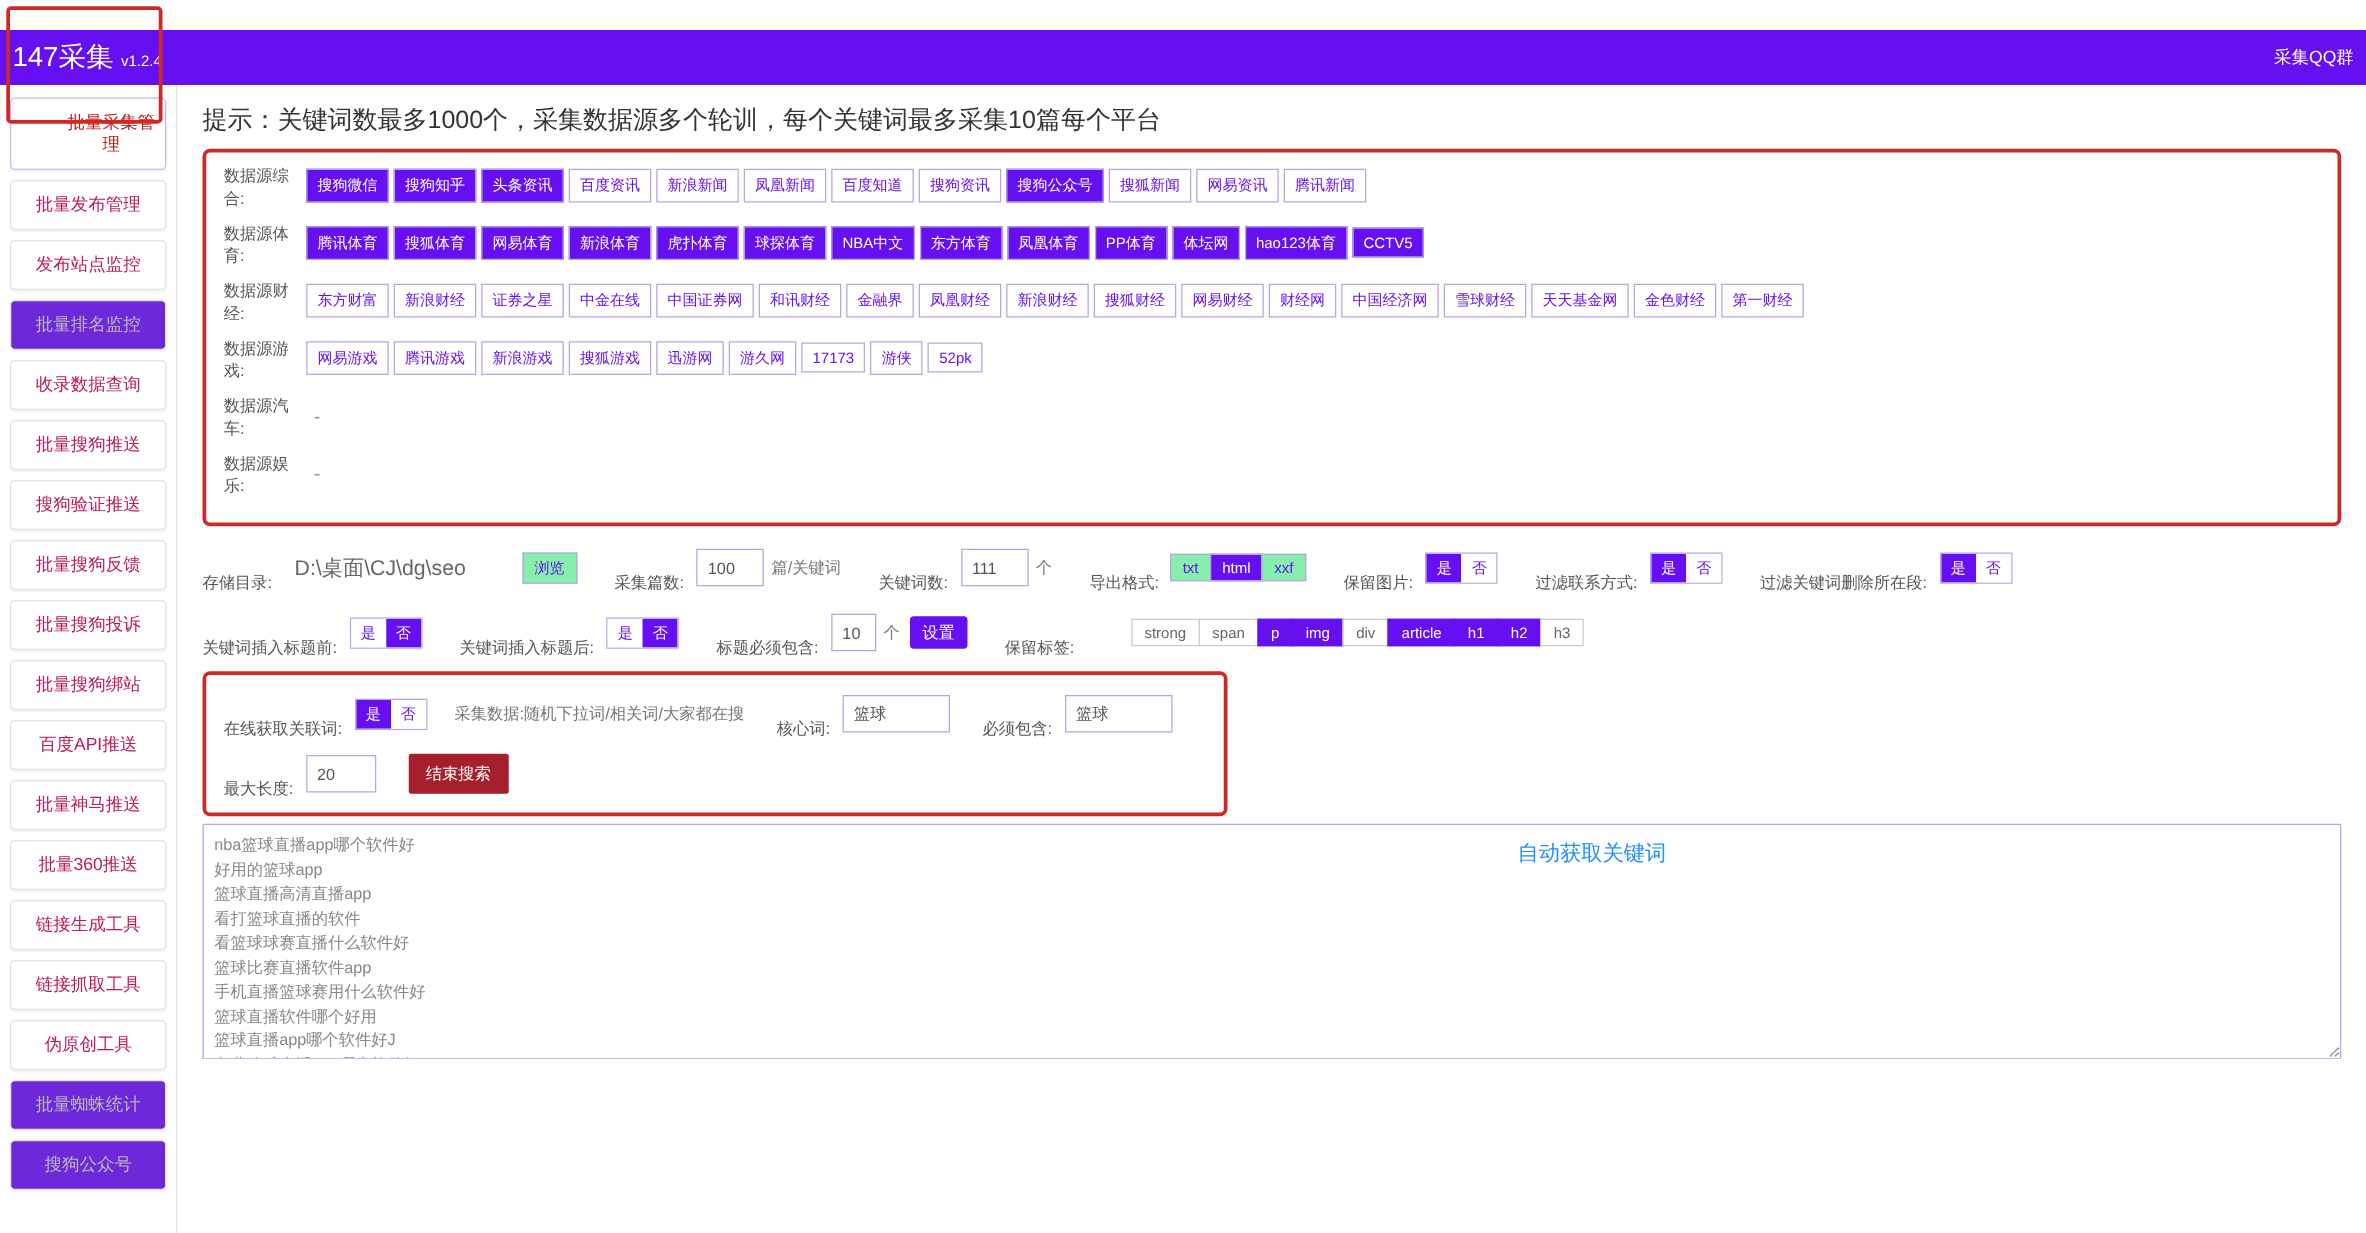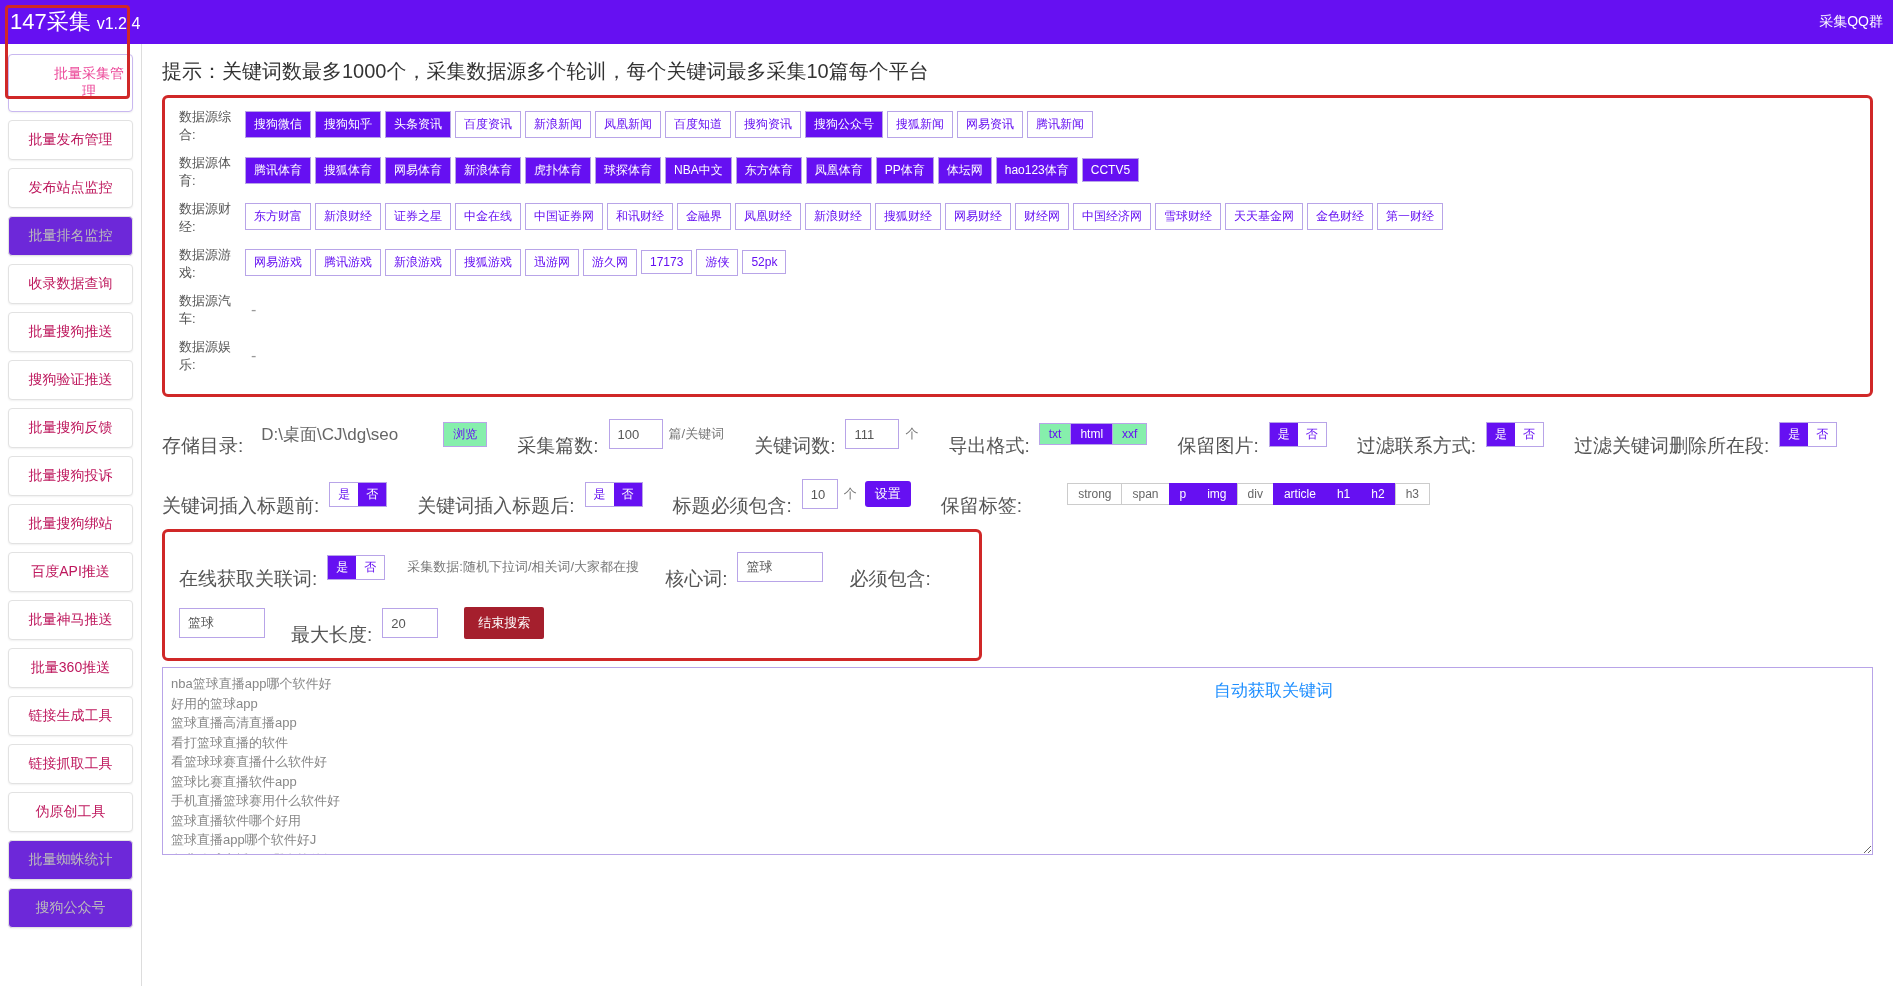--- a/index.html
+++ b/index.html
@@ -1,29 +1,29 @@
 <!DOCTYPE html>
 <html><head>
 <meta charset="utf-8">
 <style>
 * { margin: 0; padding: 0; box-sizing: border-box; font-family: "Microsoft YaHei", Arial, sans-serif; }
 body { width: 1893px; height: 986px; background: #fff; overflow: hidden; }
 
-.header { background: #6610f2; height: 44px; display: flex; align-items: center; justify-content: space-between; padding: 0 10px; color: #fff; }
+.header { background: #6610f2; height: 44px; display: flex; align-items: center; justify-content: space-between; padding: 0 10px; color: #fff; margin-top: 24px; }
 .header-left { display: flex; align-items: baseline; gap: 6px; }
 .app-title { font-size: 22px; font-weight: 500; }
-.app-version { font-size: 16px; }
+.app-version { font-size: 12px; }
 .header-right { font-size: 14px; }
 
 .title-box { position: absolute; top: 5px; left: 5px; width: 125px; height: 94px; border: 3px solid #d02828; border-radius: 4px; pointer-events: none; }
 
 .container { display: flex; height: calc(986px - 44px); }
 .sidebar { width: 142px; padding: 10px 8px; background: #fff; border-right: 1px solid #ddd; overflow-y: auto; }
 .sidebar-btn { display: block; width: 100%; margin-bottom: 8px; padding: 10px 4px; font-size: 14px; background: #fff; border: 1px solid #e2e2e2; border-radius: 4px; cursor: pointer; text-align: center; color: #be185d; box-shadow: 0 1px 2px rgba(0,0,0,0.06); }
-.sidebar-btn.active { color: #ec4899; border-color: #c9b8f0; padding-left: 41px; }
+.sidebar-btn.active { color: #b91c1c; border-color: #c9b8f0; padding-left: 41px; }
 .sidebar-btn.disabled { color: #bbb; background: #6d28d9; }
 
 .main { flex: 1; padding: 14px 20px; overflow-y: auto; background: #fff; }
 .tip { font-size: 20px; color: #333; margin-bottom: 10px; }
 
 .red-box { border: 3px solid #d02828; border-radius: 6px; padding: 10px 14px; margin-bottom: 12px; }
 
 .row { display: flex; align-items: center; min-height: 36px; margin-bottom: 10px; flex-wrap: wrap; }
 .row-label { width: 66px; font-size: 13px; color: #555; flex-shrink: 0; }
 
@@ -34,21 +34,21 @@
 .btn-primary { background: #6610f2; color: #fff; border: none; padding: 6px 14px; font-size: 13px; cursor: pointer; border-radius: 3px; margin-left: 8px; }
 .btn-danger { background: #a51f2d; color: #fff; border: none; padding: 7px 14px; font-size: 13px; cursor: pointer; border-radius: 2px; }
 
 .caption-bubble { color: #1f8fff; font-size: 26px; font-weight: 400; margin-left: 20px; }
 
 .tag { display: inline-block; padding: 4px 8px; font-size: 12px; border: 1px solid #b8a4e8; color: #6610f2; background: #fff; margin-right: 4px; margin-bottom: 4px; cursor: pointer; }
 .tag.selected { background: #6610f2; color: #fff; }
 .tag-group { display: flex; flex-wrap: wrap; align-items: center; }
 
 .opt-row { display: flex; align-items: center; flex-wrap: wrap; gap: 6px; margin-bottom: 10px; font-size: 13px; color: #555; }
-.opt-label { font-size: 19px; margin-right: 4px; margin-top: 24px; }
+.opt-label { font-size: 13px; margin-right: 4px; margin-top: 24px; }
 .opt-text { font-size: 13px; color: #777; }
 .opt-spacer { width: 18px; }
 
 .yn { display: inline-flex; border: 1px solid #b8a4e8; overflow: hidden; }
 .yn span { padding: 3px 8px; font-size: 12px; cursor: pointer; color: #6610f2; background: #fff; }
 .yn span.sel { background: #6610f2; color: #fff; }
 
 .fmt-group { display: inline-flex; }
 .fmt { padding: 3px 9px; font-size: 12px; border: 1px solid #b8a4e8; color: #6610f2; margin-left: -1px; cursor: pointer; background:#86efac; }
 .fmt.sel { background: #6610f2; color: #fff; }

